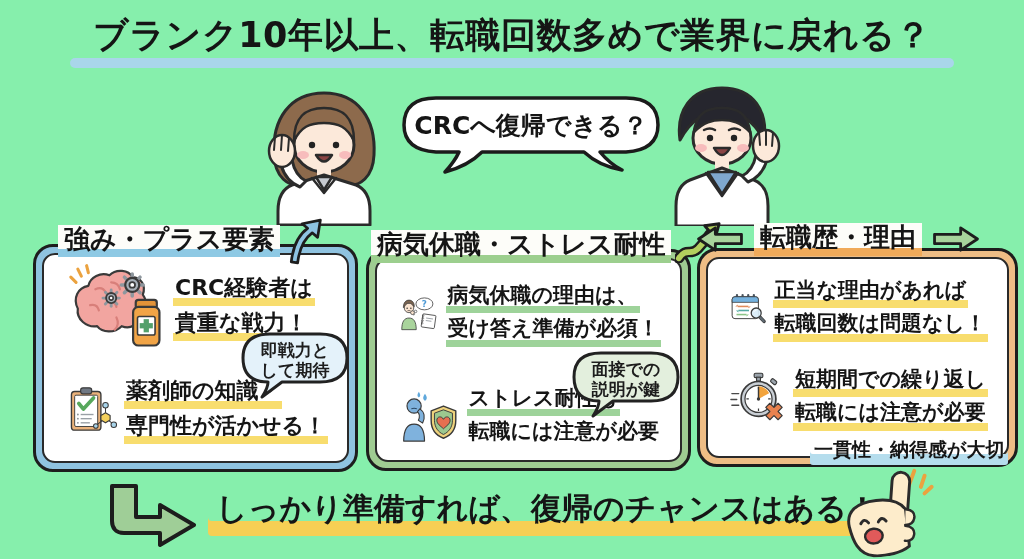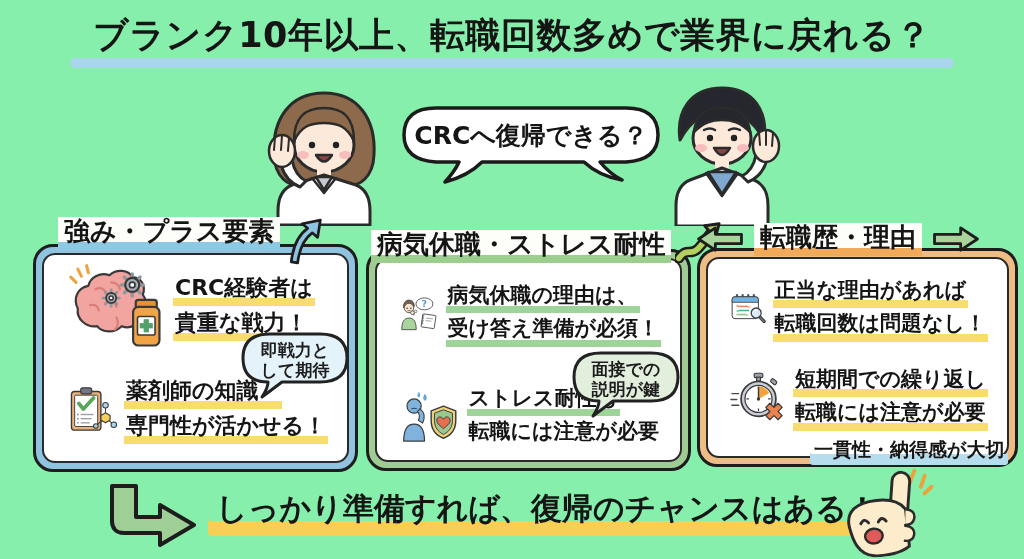--- a/index.html
+++ b/index.html
@@ -16,21 +16,21 @@
   }
   .title-underline {
     position:absolute; top:58px; left:70px; width:884px; height:10px;
     background:#a9d6ea; border-radius:6px; z-index:2;
   }
   
   .char { position:absolute; z-index:1; }
   .char-l { left:244px; top:82px; width:160px; height:144px; }
   .char-r { left:640px; top:80px; width:164px; height:146px; }
   
-  .speech { position:absolute; left:400px; top:104px; width:262px; height:88px; z-index:4;text-align:right; }
+  .speech { position:absolute; left:400px; top:94px; width:262px; height:88px; z-index:4;text-align:right; }
   .speech svg { position:absolute; inset:0; }
   .speech-text {
     position:absolute; left:0; top:2px; width:100%; height:58px;
     display:flex; align-items:center; justify-content:center;
     font-size:25px; font-weight:800; white-space:nowrap;
   }
   
   .panel {
     position:absolute; border:3px solid #1d1d1d; border-radius:20px;
     padding:6px; box-sizing:border-box; z-index:2;
@@ -45,21 +45,21 @@
   .p3 { left:697px; top:248px; width:321px; height:219px; background:#eebd85; }
   .panel-header {
     position:absolute; z-index:5; display:flex; align-items:center; gap:4px; white-space:nowrap;
   }
   .hd {
     background:#fdfdf9; padding:0 6px 4px; font-size:26px; font-weight:800; line-height:1.1;
   }
   .hd-blue   { box-shadow: inset 0 -8px 0 #8ec9e4; }
   .hd-green  { box-shadow: inset 0 -8px 0 #9ccf8e; }
   .hd-orange { box-shadow: inset 0 -8px 0 #f0aa5a; }
-  #header-strengths { left:58px;  top:217px; align-items:flex-start; }
+  #header-strengths { left:58px;  top:217px; align-items:center; }
   #header-sick      { left:371px; top:221px; align-items:flex-end; }
   #header-history   { left:694px; top:223px;gap:8px; }
   
   .item { display:flex; align-items:center; gap:6px; padding:6px 2px 0 4px; }
   .item-text { font-weight:800; line-height:1.5; white-space:nowrap; }
   .item-text span { display:inline-block; }
   .t1 .item-text { font-size:22px; }
   .t2 .item-text { font-size:21px; }
   .t3 .item-text { font-size:21px; }
   .hl-y { box-shadow: inset 0 -8px 0 #f8dd6e; padding:0 2px 2px; }

